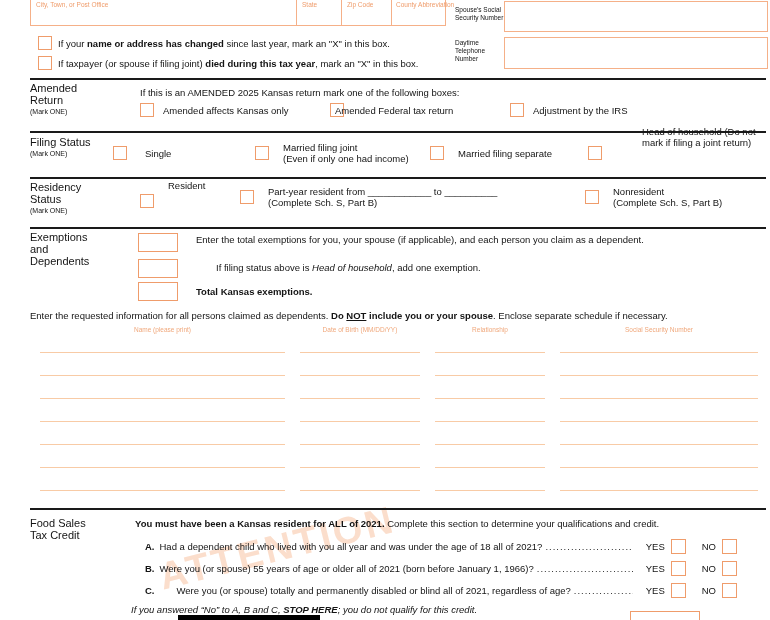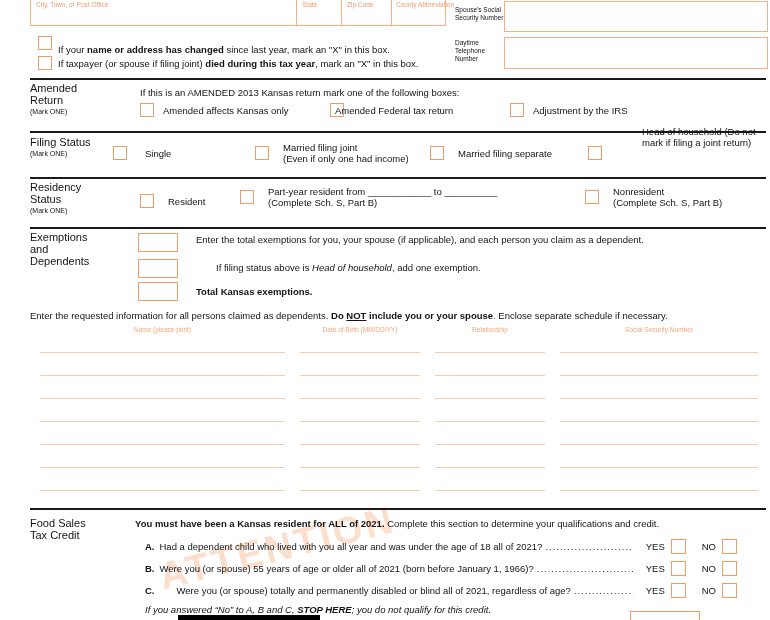--- a/index.html
+++ b/index.html
@@ -51,42 +51,42 @@
     <span class="olabel" style="left:4px;top:18px;">County Abbreviation</span>
   </div>
 
   <div class="tinylbl" style="left:455px;top:6px;">
     <div>Spouse's Social</div>
     <div>Security Number</div>
   </div>
   <div class="obox" style="left:504px;top:1px;width:262px;height:29px;"></div>
 
   <div class="cb" style="left:38px;top:36px;"></div>
-  <div class="abs" style="left:58px;top:44px;text-align:right;">
+  <div class="abs" style="left:58px;top:38px;text-align:right;">
     <span>If your </span><span class="b">name or address has changed</span><span> since last year, mark an "X" in this box.</span>
   </div>
   <div class="cb" style="left:38px;top:56px;"></div>
   <div class="abs" style="left:58px;top:58px;">
     <span>If taxpayer (or spouse if filing joint) </span><span class="b">died during this tax year</span><span>, mark an "X" in this box.</span>
   </div>
 
   <div class="tinylbl" style="left:455px;top:39px;">
     <div>Daytime</div>
     <div>Telephone</div>
     <div>Number</div>
   </div>
   <div class="obox" style="left:504px;top:37px;width:262px;height:30px;"></div>
 
   <div class="sec-line" style="top:78px;"></div>
   <div class="abs" style="left:30px;top:82px;">
     <div class="title">Amended</div>
     <div class="title">Return</div>
     <div class="markone">(Mark ONE)</div>
   </div>
-  <div class="abs" style="left:140px;top:87px;">If this is an AMENDED 2013 Kansas return mark one of the following boxes:</div>
+  <div class="abs" style="left:140px;top:87px;">If this is an AMENDED 2025 Kansas return mark one of the following boxes:</div>
   <div class="cb" style="left:140px;top:103px;"></div>
   <div class="abs" style="left:163px;top:105px;">Amended affects Kansas only</div>
   <div class="cb" style="left:330px;top:103px;"></div>
   <div class="abs" style="left:335px;top:105px;text-align:center;">Amended Federal tax return</div>
   <div class="cb" style="left:510px;top:103px;"></div>
   <div class="abs" style="left:533px;top:105px;">Adjustment by the IRS</div>
 
   <div class="sec-line" style="top:131px;"></div>
   <div class="abs" style="left:30px;top:136px;">
     <div class="title">Filing Status</div>
@@ -107,21 +107,21 @@
     <div>mark if filing a joint return)</div>
   </div>
 
   <div class="sec-line" style="top:177px;"></div>
   <div class="abs" style="left:30px;top:181px;">
     <div class="title">Residency</div>
     <div class="title">Status</div>
     <div class="markone">(Mark ONE)</div>
   </div>
   <div class="cb" style="left:140px;top:194px;"></div>
-  <div class="abs" style="left:168px;top:196px;">Resident</div>
+  <div class="abs" style="left:168px;top:180px;">Resident</div>
   <div class="cb" style="left:240px;top:190px;"></div>
   <div class="abs" style="left:268px;top:186px;">
     <div>Part-year resident from ____________ to __________</div>
     <div>(Complete Sch. S, Part B)</div>
   </div>
   <div class="cb" style="left:585px;top:190px;"></div>
   <div class="abs" style="left:613px;top:186px;">
     <div>Nonresident</div>
     <div>(Complete Sch. S, Part B)</div>
   </div>
@@ -217,20 +217,20 @@
   <div class="qrow" style="left:145px;top:583px;width:592px;">
     <span class="b">C.</span>
     <span style="margin-left:22px;">Were you (or spouse) totally and permanently disabled or blind all of 2021, regardless of age?</span>
     <span class="leader"></span>
     <span class="ylbl">YES</span>
     <span class="qcb"></span>
     <span class="nlbl">NO</span>
     <span class="qcb"></span>
   </div>
 
-  <div class="abs i" style="left:145px;top:604px;">
+  <div class="abs i" style="left:131px;top:604px;">
     <span>If you answered “No” to A, B and C, </span><span class="bi">STOP HERE</span><span>; you do not qualify for this credit.</span>
   </div>
 
   <div class="abs" style="left:178px;top:615px;width:142px;height:6px;background:#000;"></div>
   <div class="obox" style="left:630px;top:611px;width:68px;height:14px;border-color:var(--acc);"></div>
 
 </div>
 
 </body></html>

